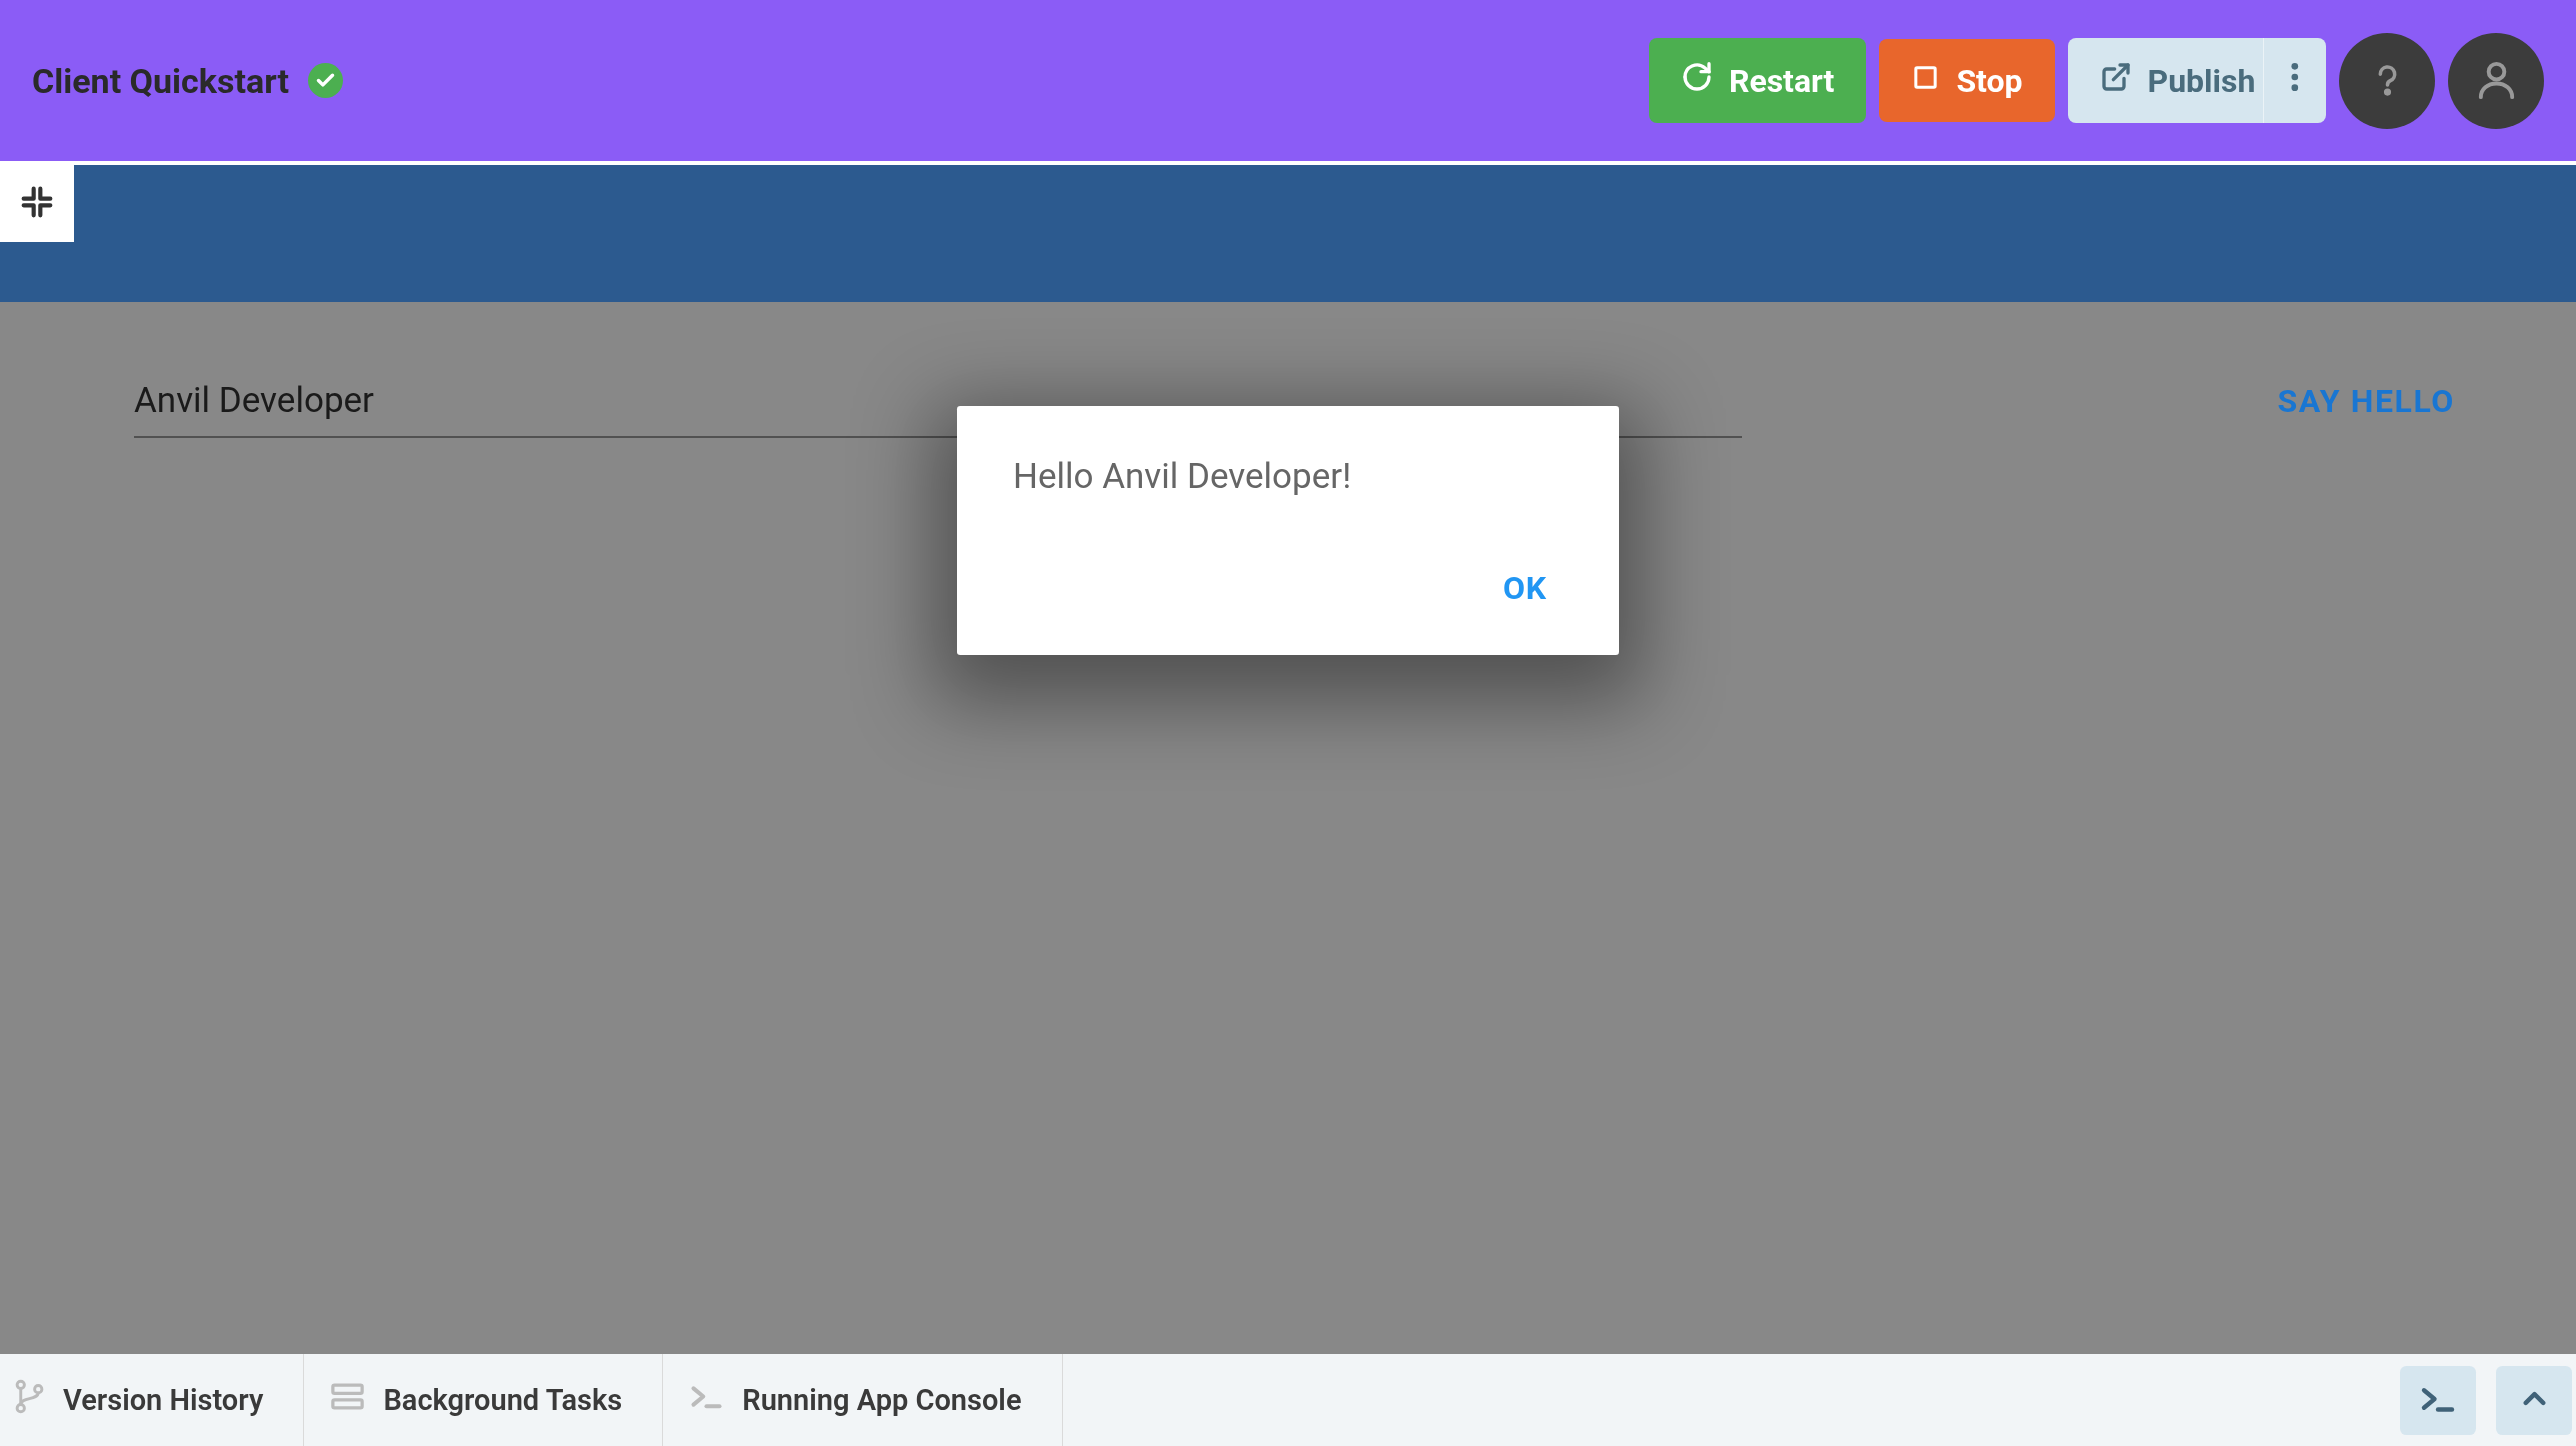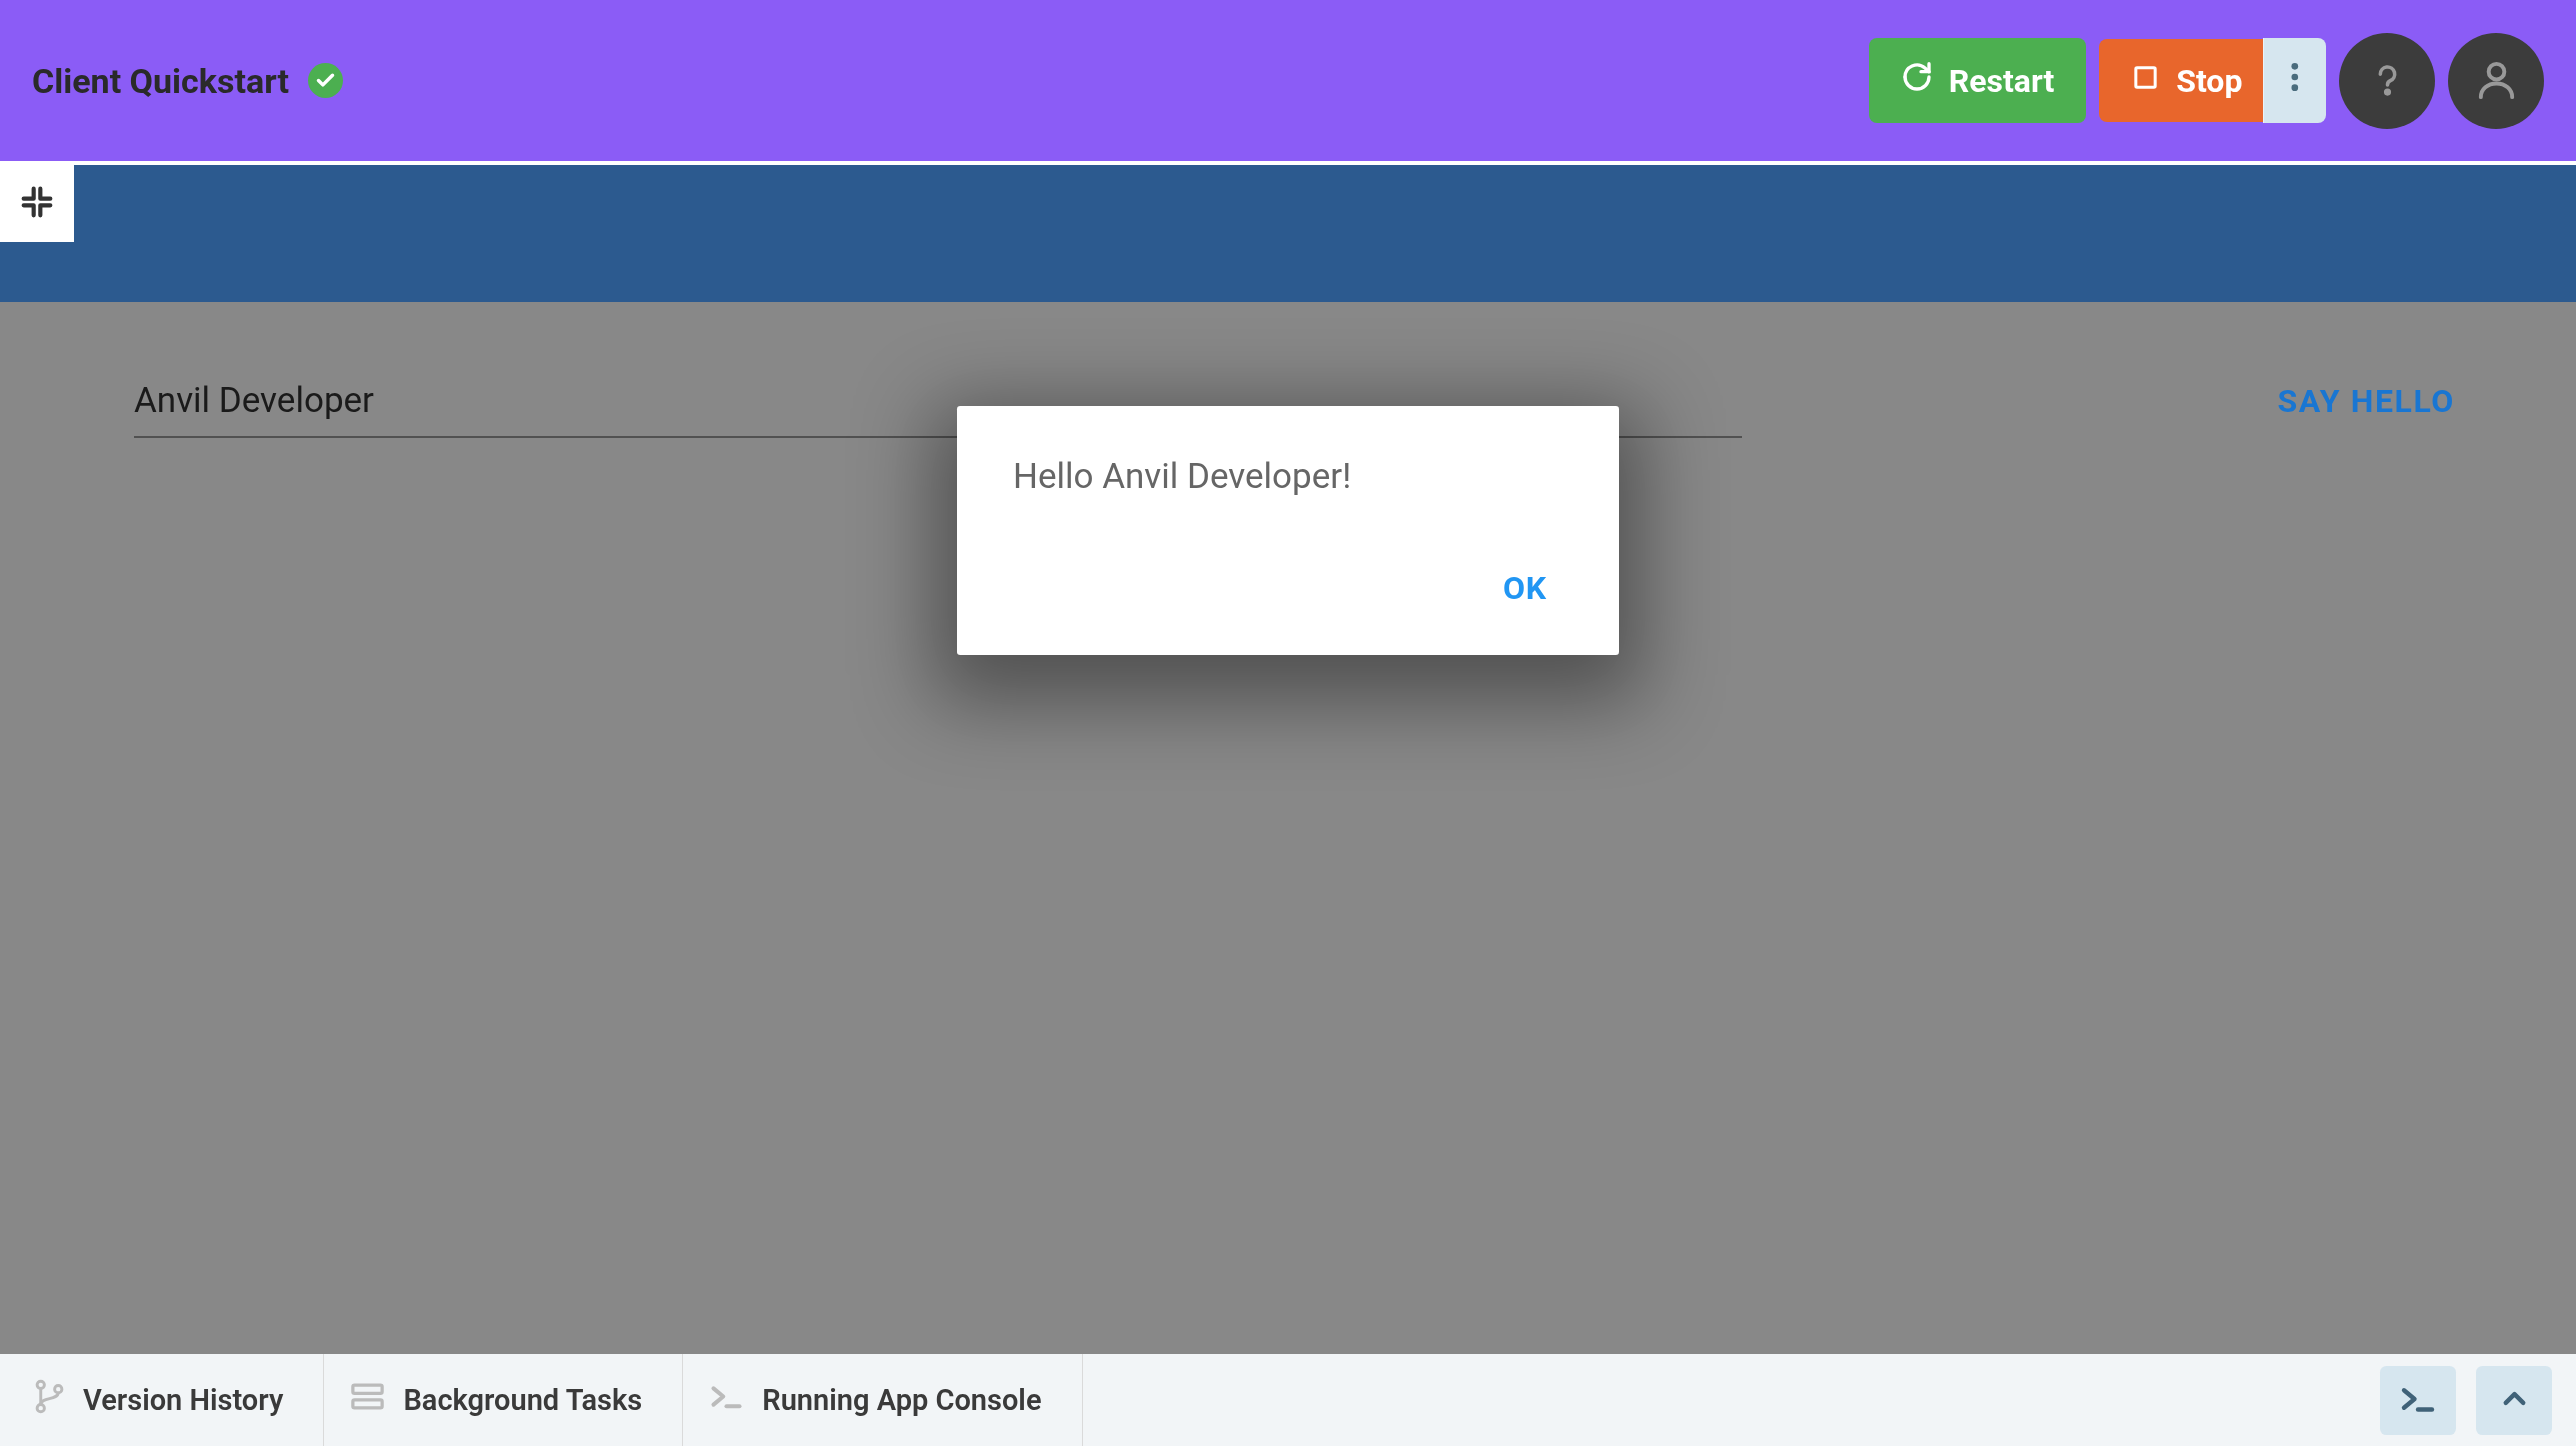--- a/index.html
+++ b/index.html
@@ -211,21 +211,21 @@
     .bottom-bar {
       position: absolute;
       bottom: 0;
       left: 0;
       right: 0;
       height: 92px;
       background: #F2F5F7;
       display: flex;
       align-items: center;
       justify-content: space-between;
-      padding: 0 24px;
+      padding: 0 4px;
     }
     
     .bottom-left {
       display: flex;
       height: 100%;
     }
     
     .bottom-panel-btn {
       display: flex;
       align-items: center;
@@ -293,20 +293,30 @@
     </button>
     <button class="btn btn-stop">
       <span>
         <svg width="29" height="29" viewBox="0 0 24 24" fill="none" stroke="currentColor" stroke-width="2.5">
           <rect x="4" y="4" width="16" height="16" rx="1"></rect>
         </svg>
       </span>
       <span>Stop</span>
     </button>
     <div style="display:flex;align-items:stretch;">
+      <button class="btn btn-publish" style="border-radius:8px 0 0 8px;">
+        <span>
+          <svg width="32" height="32" viewBox="0 0 24 24" fill="none" stroke="currentColor" stroke-width="2.5" stroke-linecap="round" stroke-linejoin="round">
+            <path d="M18 13v6a2 2 0 0 1-2 2H5a2 2 0 0 1-2-2V8a2 2 0 0 1 2-2h6"></path>
+            <polyline points="15 3 21 3 21 9"></polyline>
+            <line x1="10" y1="14" x2="21" y2="3"></line>
+          </svg>
+        </span>
+        <span>Publish</span>
+      </button>
       <button class="btn btn-more">
         <span>
           <svg width="9.6" height="32" viewBox="0 0 6 24" fill="currentColor">
             <circle cx="3" cy="4" r="2.5"></circle>
             <circle cx="3" cy="12" r="2.5"></circle>
             <circle cx="3" cy="20" r="2.5"></circle>
           </svg>
         </span>
       </button>
     </div>

